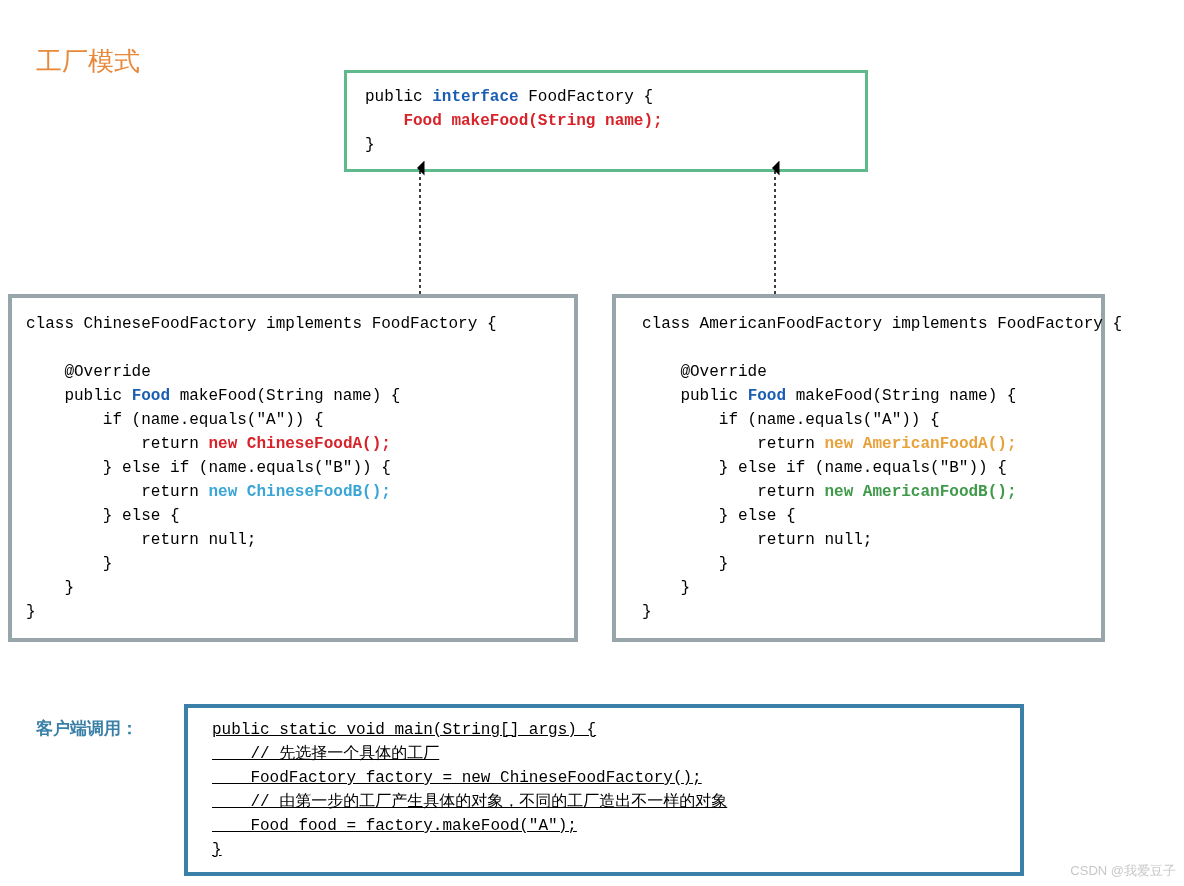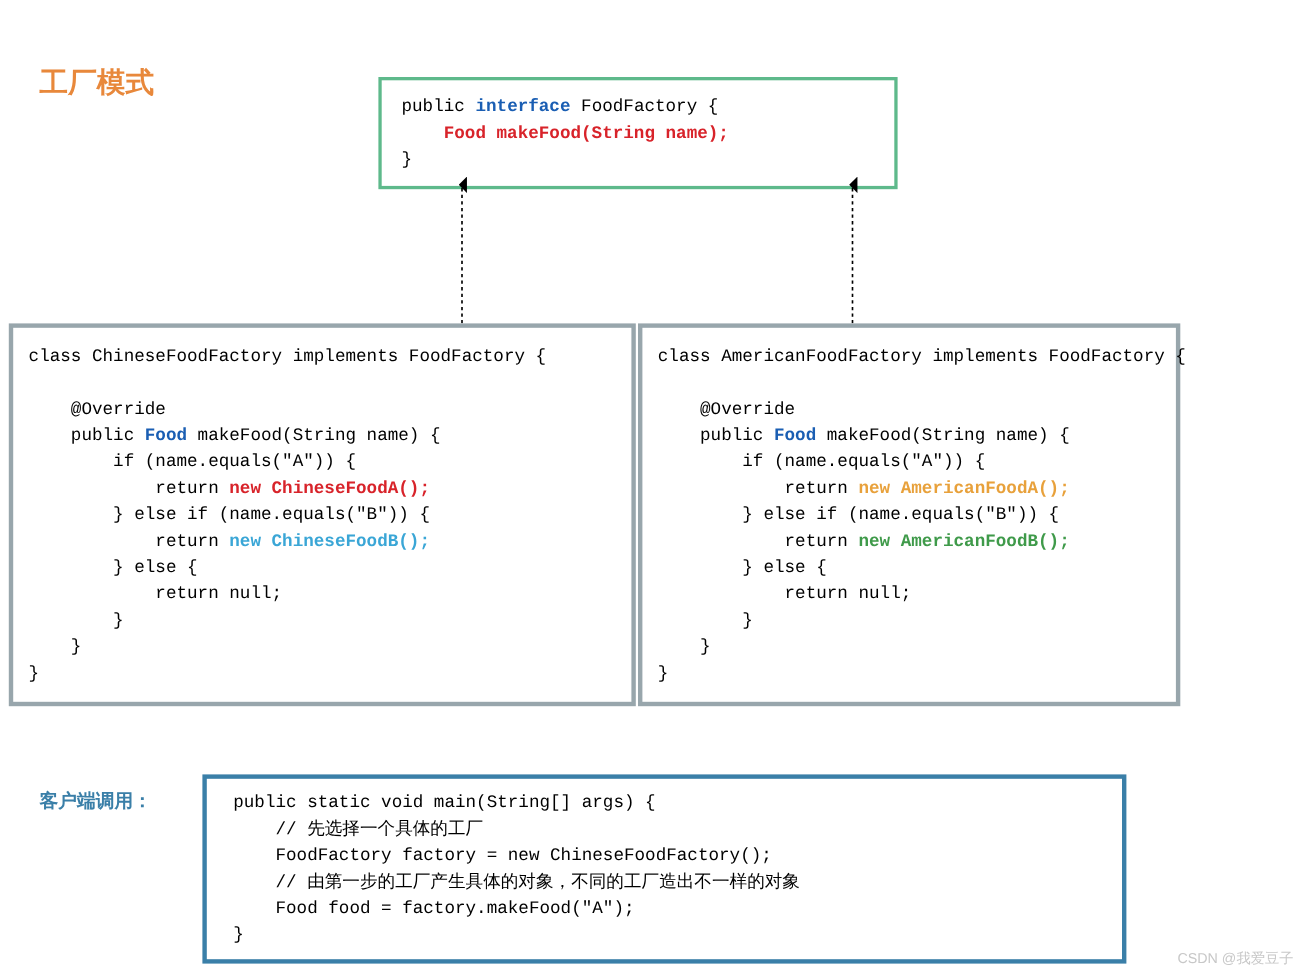--- a/index.html
+++ b/index.html
@@ -8,74 +8,75 @@
       height: 886px;
       position: relative;
       background: #ffffff;
       font-family: "Courier New", Courier, monospace;
       font-size: 16px;
       line-height: 1.5;
     }
     .title-main {
       position: absolute;
       left: 36px;
-      top: 56px;
+      top: 42px;
       font-size: 26px;
-      font-weight: bold;
+      font-weight: normal;
       color: #e8883b;
       font-family: "Microsoft YaHei", "PingFang SC", sans-serif;
     }
     .box-interface {
       position: absolute;
       left: 344px;
       top: 70px;
-      width: 472px;
+      width: 524px;
       border: 3px solid #5eb98b;
       background: #fff;
       padding: 12px 18px;
       white-space: pre;
     }
     .box-chinese {
       position: absolute;
       left: 8px;
       top: 294px;
       width: 570px;
       border: 4px solid #98a6ac;
       background: #fff;
       padding: 14px 14px;
       white-space: pre;
     }
     .box-american {
       position: absolute;
-      left: 580px;
+      left: 612px;
       top: 294px;
       width: 493px;
       border: 4px solid #98a6ac;
       background: #fff;
-      padding: 14px 14px;
+      padding: 14px 26px;
       white-space: pre;
     }
     .title-client {
       position: absolute;
       left: 36px;
       top: 716px;
       font-size: 17px;
       font-weight: bold;
       color: #3a7fa8;
       font-family: "Microsoft YaHei", "PingFang SC", sans-serif;
     }
     .box-client {
       position: absolute;
       left: 184px;
       top: 704px;
       width: 840px;
       border: 4px solid #3a7fa8;
       background: #fff;
       padding: 10px 24px;
       white-space: pre;
+      text-decoration: underline;
     }
     .kw-blue   { color: #1a5eb3; font-weight: bold; }
     .kw-red    { color: #d8232a; font-weight: bold; }
     .kw-sky    { color: #3aa6d6; font-weight: bold; }
     .kw-orange { color: #e8a13b; font-weight: bold; }
     .kw-green  { color: #3f9a4a; font-weight: bold; }
     .watermark {
       position: absolute;
       right: 8px;
       bottom: 6px;

